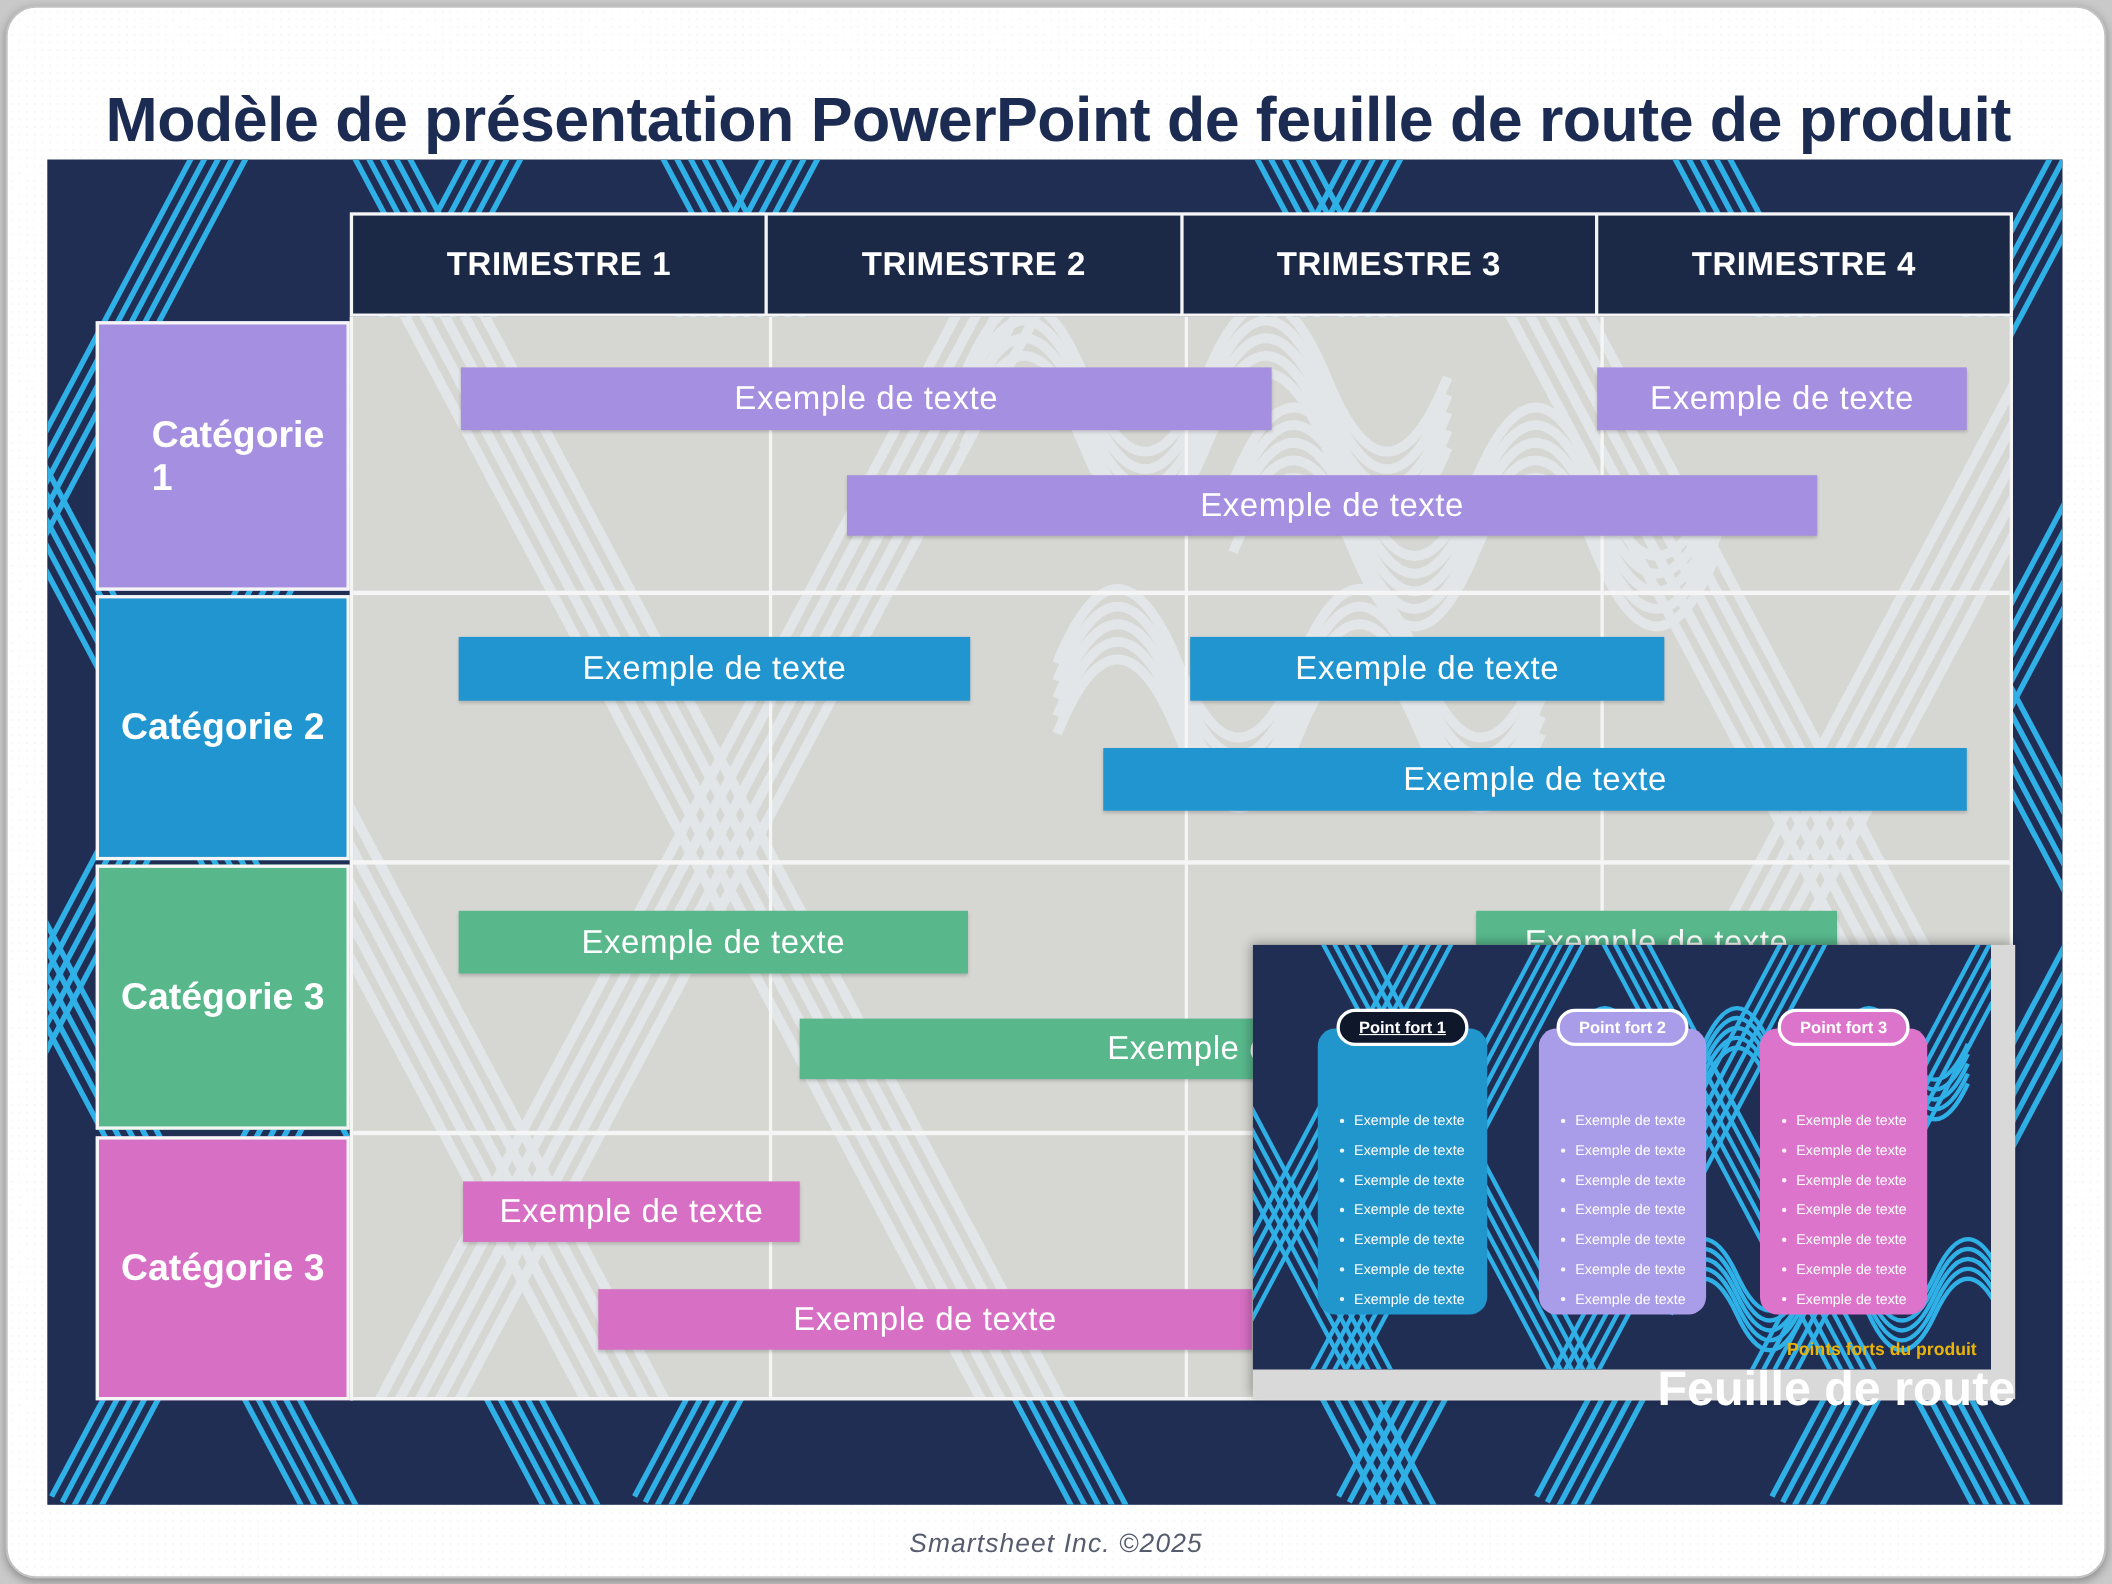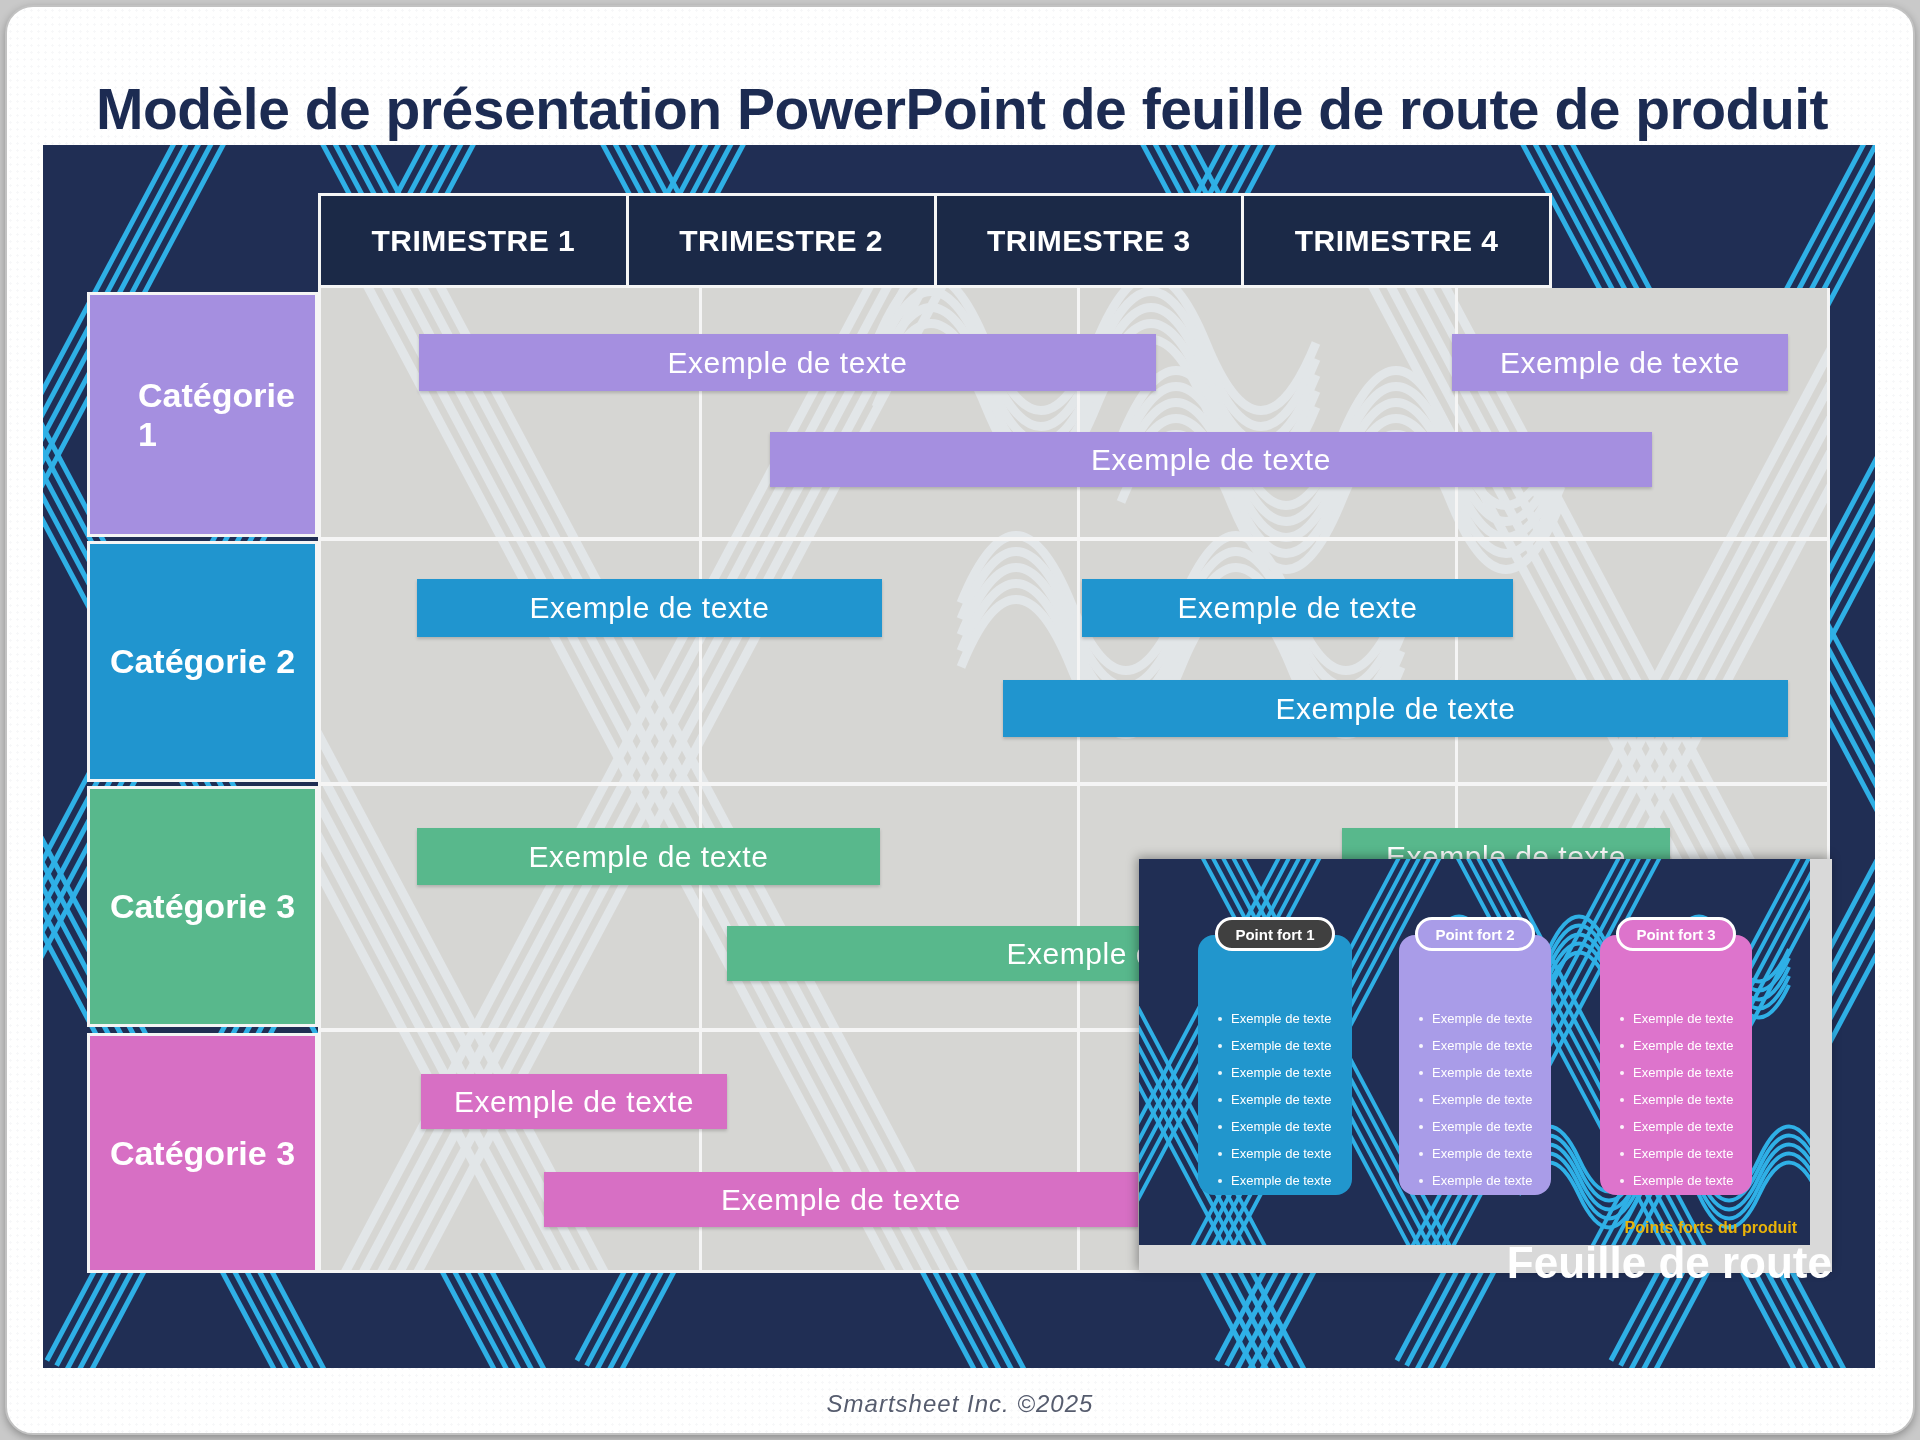--- a/index.html
+++ b/index.html
@@ -15,21 +15,21 @@
 
   .main-title { position:absolute; left:52px; top:76px; font-size:57px; font-weight:bold;
                 color:#1c2b52; letter-spacing:-0.5px;margin-left:44px; }
 
   
   .slide { position:absolute; left:43px; top:145px; width:1832px; height:1223px;
            background:#202e54; overflow:hidden; }
   .slide svg.deco { position:absolute; left:0; top:0; }
 
   
-  .qtr-header { position:absolute; left:275px; top:48px; width:1234px; height:95px;
+  .qtr-header { position:absolute; left:275px; top:48px; width:1512px; height:95px;
                 background:#f5f5f5; display:flex; gap:3px; padding:3px;justify-content:flex-end; }
   .qtr-cell { flex:1; background:#1b2947; color:#ffffff; display:flex; align-items:center;
               justify-content:center; font-size:30px; font-weight:bold; letter-spacing:0.5px; }
 
   
   .grid-body { position:absolute; left:275px; top:143px; width:1512px; height:985px;
                background:#d6d6d3; border:3px solid #f5f5f5; border-top:none; overflow:hidden; }
   .grid-body svg { position:absolute; left:0; top:0; }
   .vline { position:absolute; top:0; width:3px; height:985px; background:#f5f5f5; }
   .hline { position:absolute; left:0; width:1512px; height:4px; background:#f5f5f5; }
@@ -232,21 +232,21 @@
                 <li>
                   <span class="dot"></span>
                   <span>Exemple de texte</span>
                 </li>
                 <li>
                   <span class="dot"></span>
                   <span>Exemple de texte</span>
                 </li>
               </ul>
             </div>
-            <div class="ins-pill" style="left: 76px; background: #404040;">Point fort 1</div>
+            <div class="ins-pill" style="left: 76px; background: #0f172a; text-decoration: underline;">Point fort 1</div>
             <div class="ins-col" style="left: 260px; width: 152px; background: rgb(169, 156, 232);">
               <ul>
                 <li>
                   <span class="dot"></span>
                   <span>Exemple de texte</span>
                 </li>
                 <li>
                   <span class="dot"></span>
                   <span>Exemple de texte</span>
                 </li>

